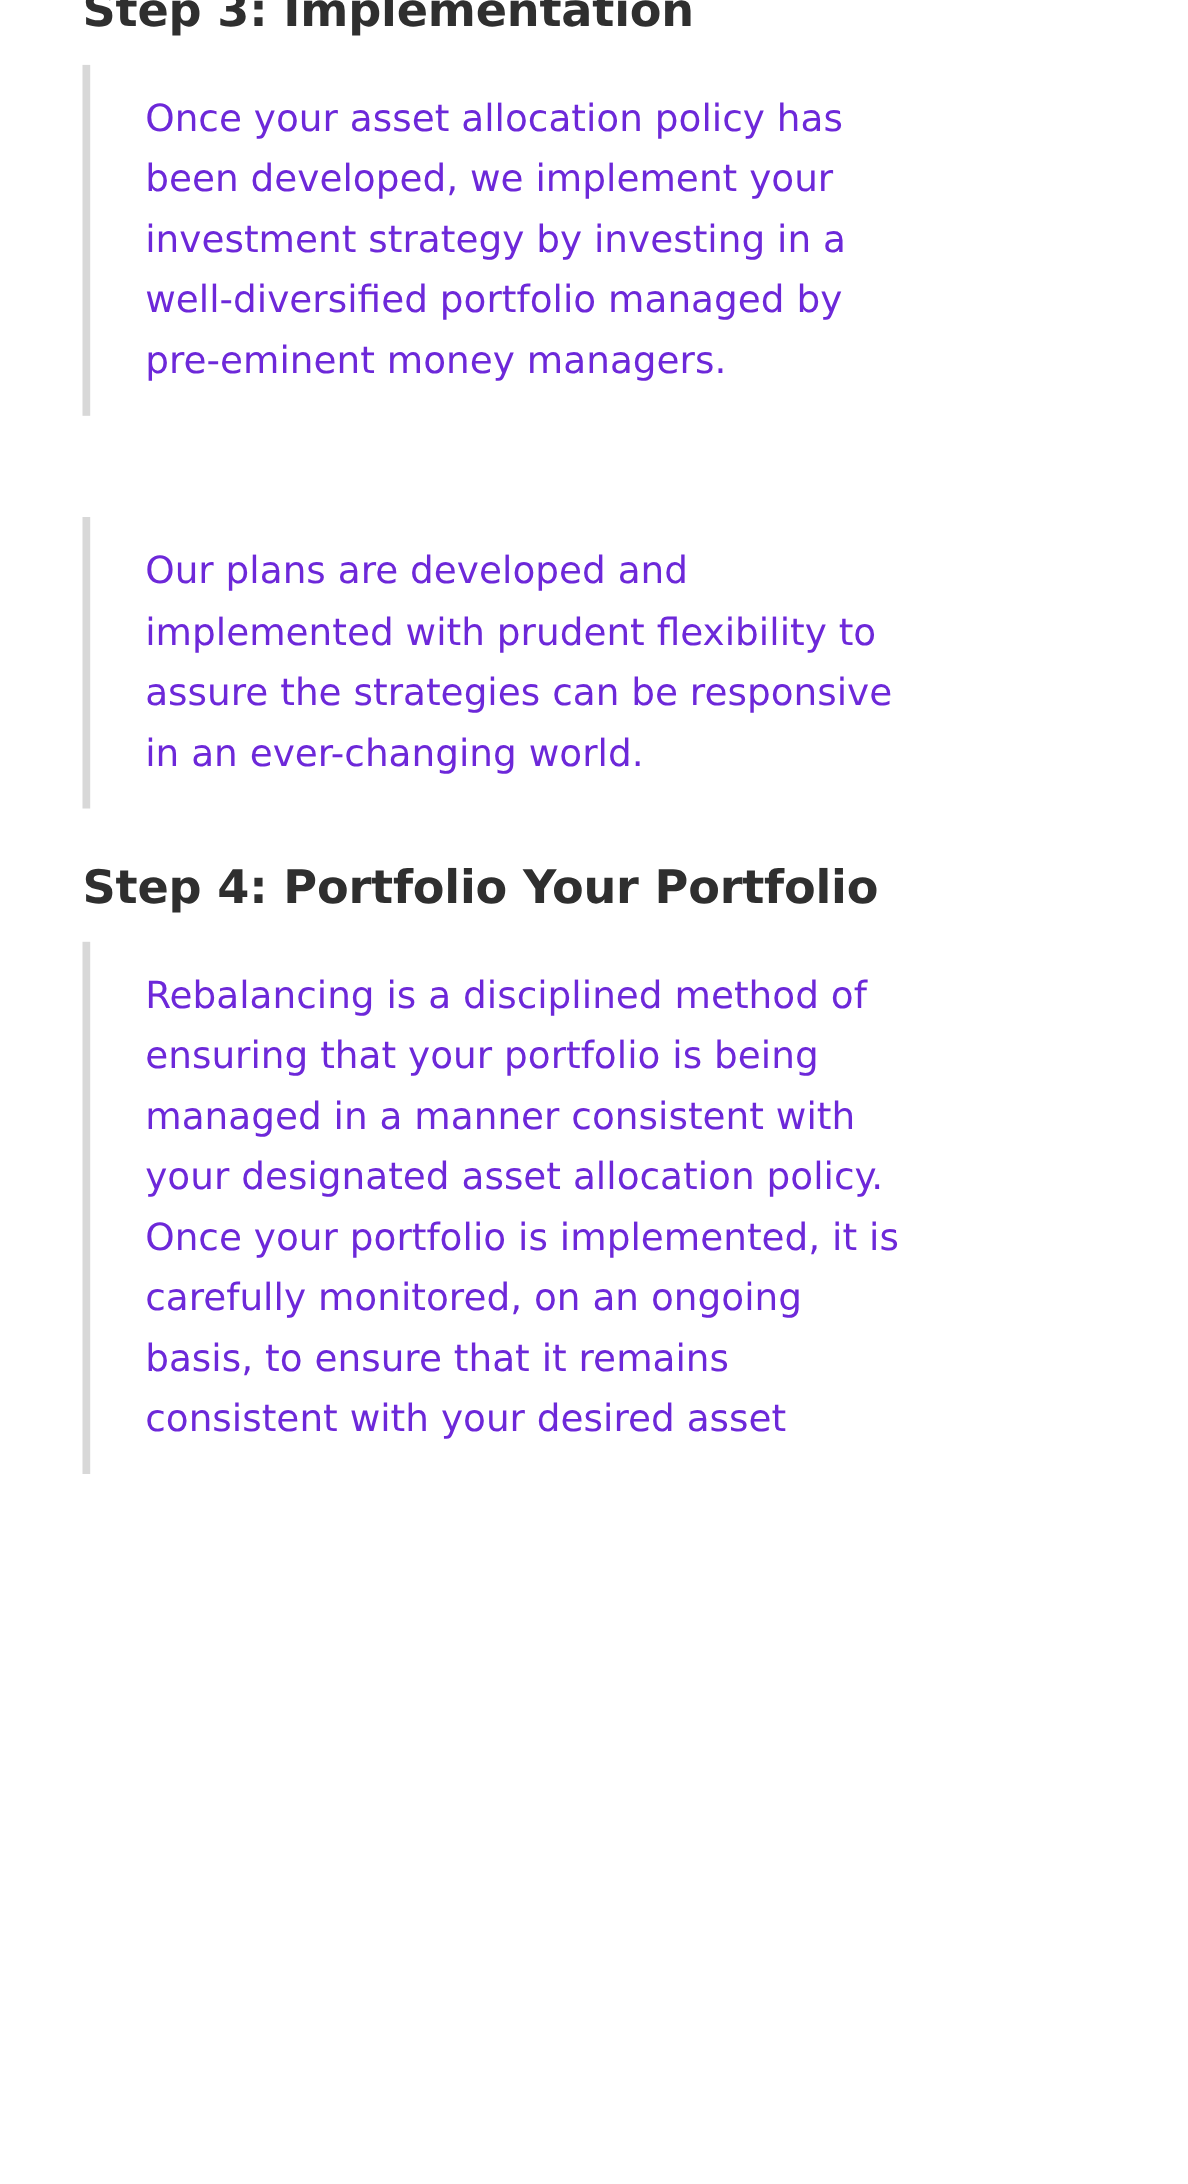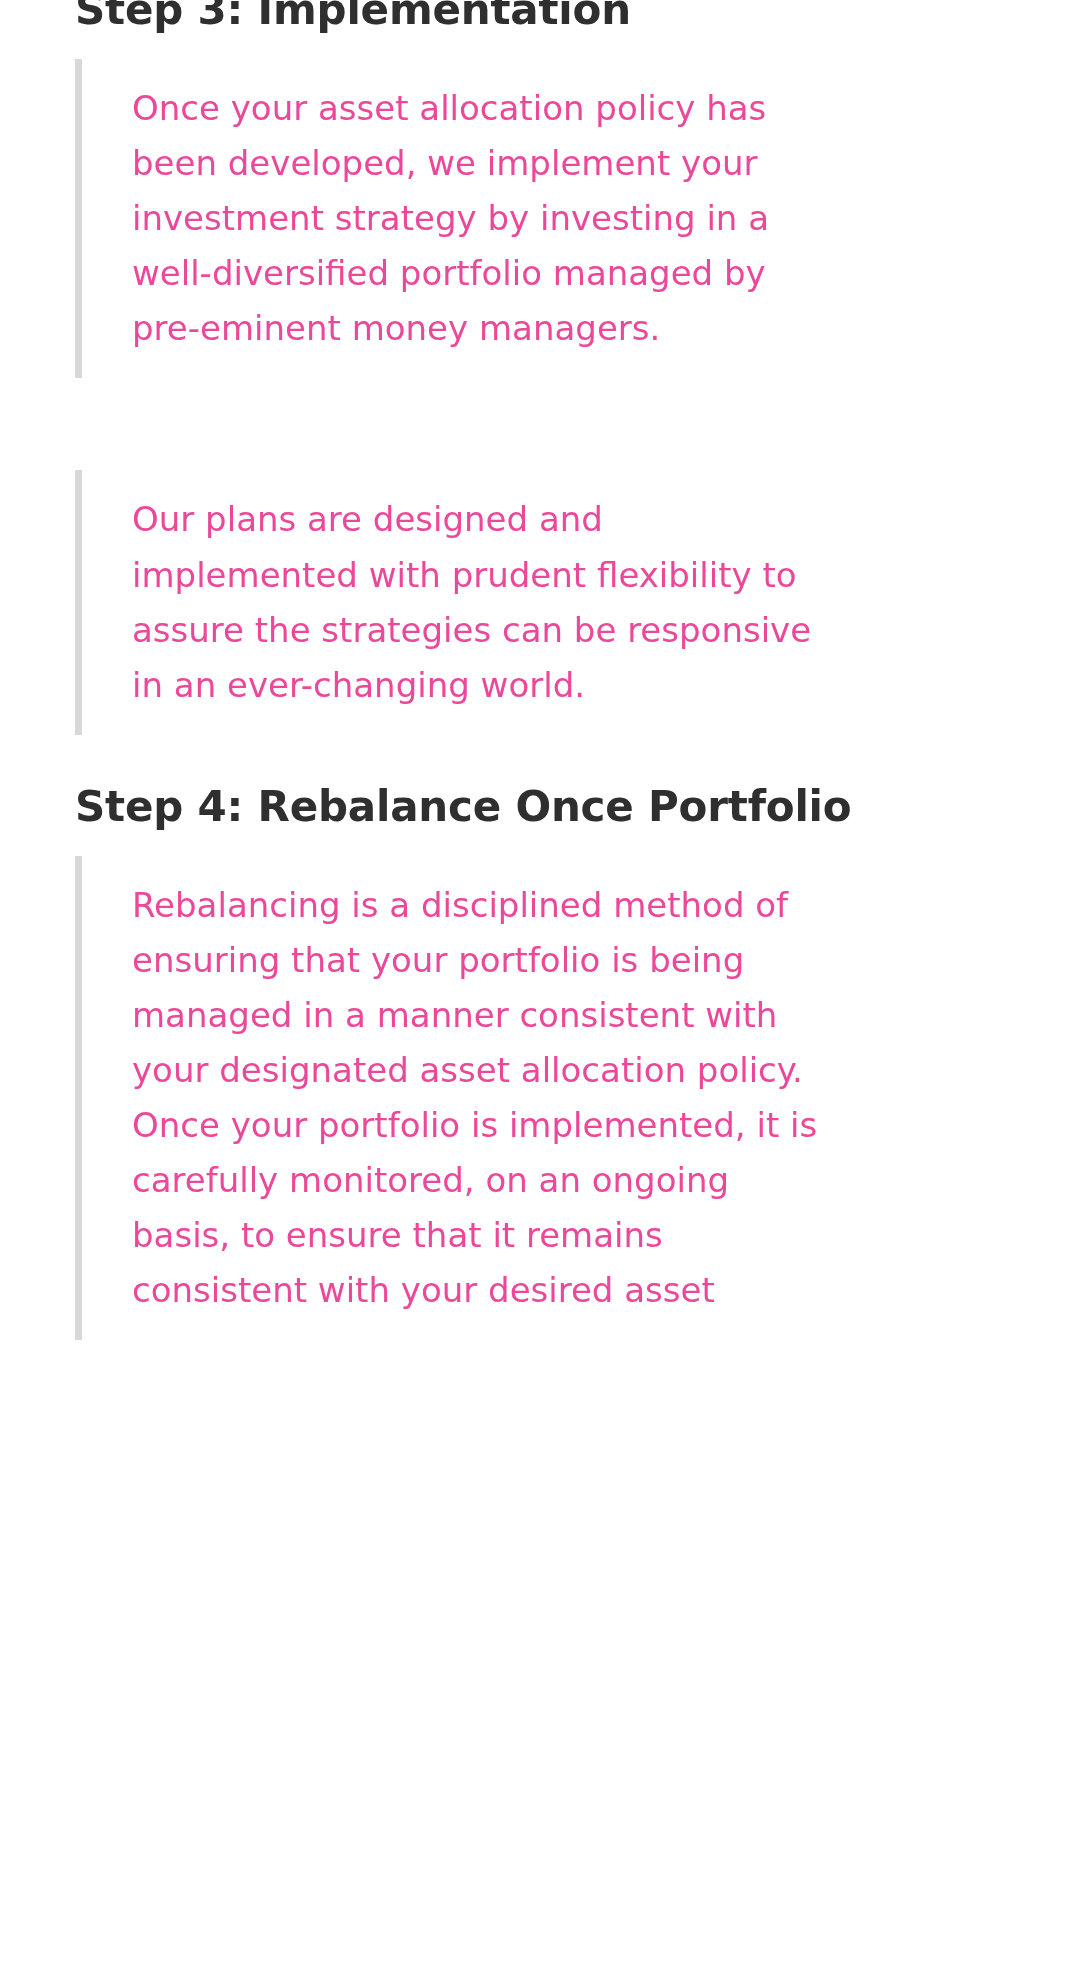--- a/index.html
+++ b/index.html
@@ -45,21 +45,21 @@
   }
   .quote-bar {
     width: 7px;
     min-width: 7px;
     background: #d8d8d8;
     flex: 0 0 auto;
   }
   .quote-text {
     font-size: 34px;
     line-height: 1.62;
-    color: #ec4899;
+    color: #6d28d9;
     padding: 22px 0 22px 50px;
     font-weight: 400;
     max-width: 700px;
   }
   .blocks-wrap {
     margin-top: 26px;
   }
   .gap {
     height: 46px;
   }
@@ -84,26 +84,26 @@
     <div class="gap"></div>
 
     <div class="quote-block">
       <div class="quote-bar"></div>
     </div>
 
     <div class="gap"></div>
 
     <div class="quote-block">
       <div class="quote-bar"></div>
-      <div class="quote-text">Our plans are designed and implemented with prudent flexibility to assure the strategies can be responsive in an ever-changing world.</div>
+      <div class="quote-text">Our plans are developed and implemented with prudent flexibility to assure the strategies can be responsive in an ever-changing world.</div>
     </div>
 
   </div>
 
-  <h2 class="section-heading heading-step4">Step 4: Rebalance Once Portfolio</h2>
+  <h2 class="section-heading heading-step4">Step 4: Portfolio Your Portfolio</h2>
 
   <div class="blocks-wrap clip-bottom">
     <div class="quote-block">
       <div class="quote-bar"></div>
       <div class="quote-text">Rebalancing is a disciplined method of ensuring that your portfolio is being managed in a manner consistent with your designated asset allocation policy. Once your portfolio is implemented, it is carefully monitored, on an ongoing basis, to ensure that it remains consistent with your desired asset</div>
     </div>
   </div>
 
 </div>
 

